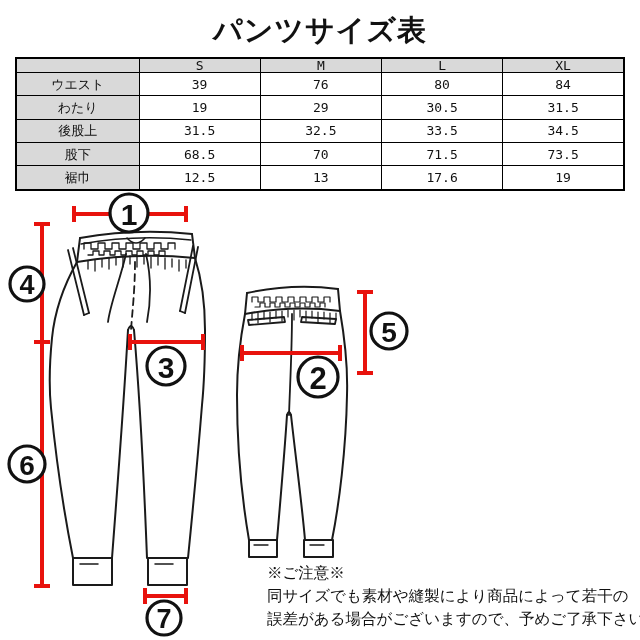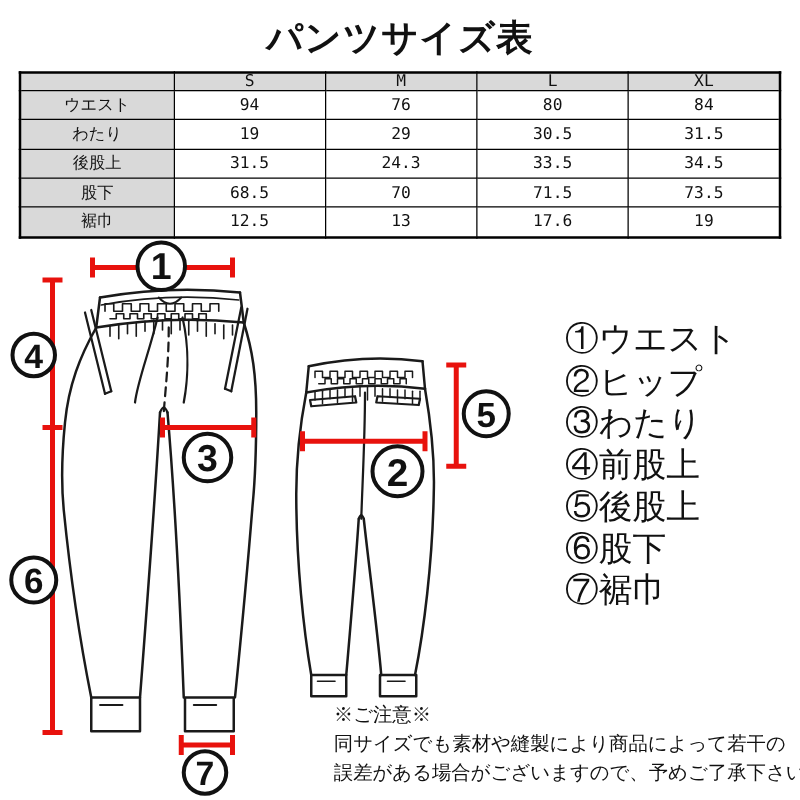--- a/index.html
+++ b/index.html
@@ -77,36 +77,36 @@
         <th class="hd"></th>
         <th class="hd">S</th>
         <th class="hd">M</th>
         <th class="hd">L</th>
         <th class="hd">XL</th>
       </tr>
     </thead>
     <tbody>
       <tr>
         <td class="hd">ウエスト</td>
-        <td>94</td>
+        <td>39</td>
         <td>76</td>
         <td>80</td>
         <td>84</td>
       </tr>
       <tr>
         <td class="hd">わたり</td>
         <td>19</td>
         <td>29</td>
         <td>30.5</td>
         <td>31.5</td>
       </tr>
       <tr>
         <td class="hd">後股上</td>
         <td>31.5</td>
-        <td>24.3</td>
+        <td>32.5</td>
         <td>33.5</td>
         <td>34.5</td>
       </tr>
       <tr>
         <td class="hd">股下</td>
         <td>68.5</td>
         <td>70</td>
         <td>71.5</td>
         <td>73.5</td>
       </tr>
@@ -286,29 +286,20 @@
         <circle cx="318" cy="377" r="20" fill="#fff" stroke="#111" stroke-width="3.2"></circle>
         <text x="318" y="378" text-anchor="middle" dominant-baseline="central" font-size="31">2</text>
       </g>
       <g>
         <circle cx="389" cy="331" r="18" fill="#fff" stroke="#111" stroke-width="3.2"></circle>
         <text x="389" y="332" text-anchor="middle" dominant-baseline="central" font-size="28">5</text>
       </g>
     </g>
   </svg>
 
-  <div class="legend">
-    <div>①ウエスト</div>
-    <div>②ヒップ</div>
-    <div>③わたり</div>
-    <div>④前股上</div>
-    <div>⑤後股上</div>
-    <div>⑥股下</div>
-    <div>⑦裾巾</div>
-  </div>
 
   <div class="notice">
     <p>※ご注意※</p>
     <p>同サイズでも素材や縫製により商品によって若干の</p>
     <p>誤差がある場合がございますので、予めご了承下さい</p>
   </div>
 
 </div>
 
 </body></html>

